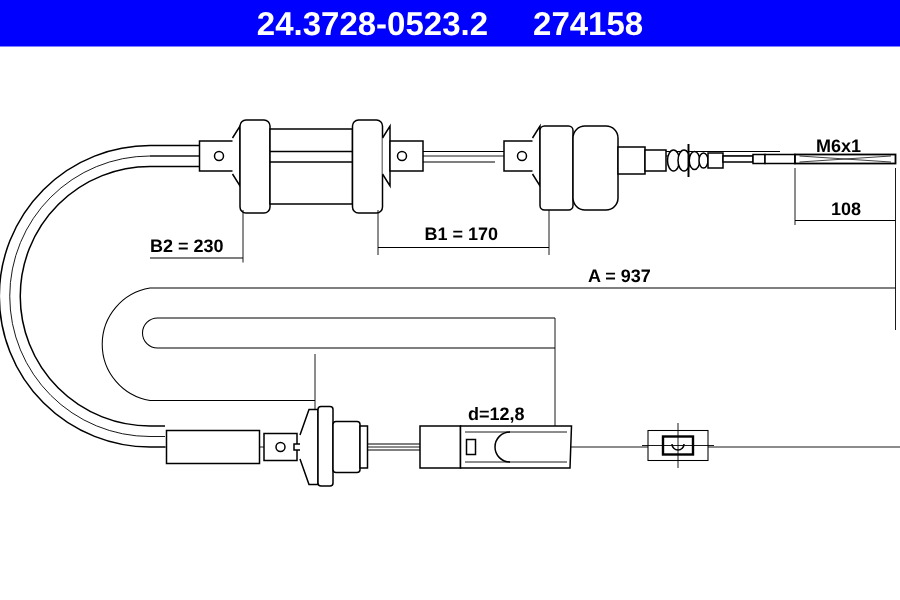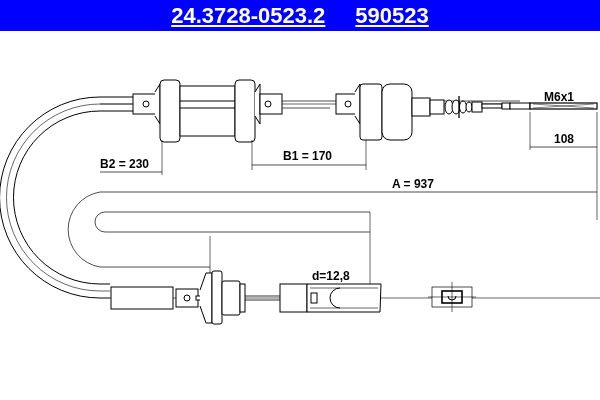--- a/index.html
+++ b/index.html
@@ -3,33 +3,32 @@
   <meta charset="utf-8">
   <style>
     html, body { margin: 0; padding: 0; background: #ffffff; }
     body { width: 600px; height: 400px; overflow: hidden; position: relative; font-family: "Liberation Sans", sans-serif; }
     .header {
       position: absolute; left: 0; top: 0; width: 600px; height: 31px;
       background: #0000ff; color: #ffffff;
       display: flex; align-items: center; justify-content: center;
       font-family: "Liberation Sans", sans-serif; font-weight: bold; font-size: 22px;
       letter-spacing: 0px;
-      text-decoration: underline;
     }
     .header .part { margin-right: 30px; }
     .drawing { position: absolute; left: 0; top: 31px; width: 600px; height: 365px; }
     .drawing svg { display: block; }
     .lbl { font-family: "Liberation Sans", sans-serif; font-weight: bold; font-size: 12px; fill: #000; }
   </style>
 </head>
 <body>
 
 <div class="header">
   <span class="part">24.3728-0523.2</span>
-  <span>590523</span>
+  <span>274158</span>
 </div>
 
 <div class="drawing">
 <svg width="600" height="369" viewBox="0 31 600 369" xmlns="http://www.w3.org/2000/svg" stroke="#000" fill="none" stroke-width="1">
 
   <g>
 
     <path d="M133,97 L100,97 A95,95 0 0 0 100,298 L110,298"></path>
     <path d="M133,104 L100,104 A88,88 0 0 0 100,291 L110,291" stroke-width="0.6"></path>
     <path d="M133,111 L100,111 A81,81 0 0 0 100,284 L110,284"></path>

